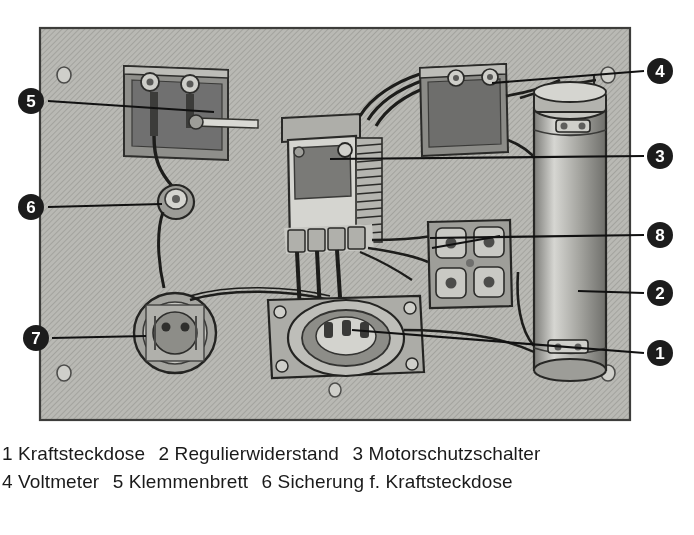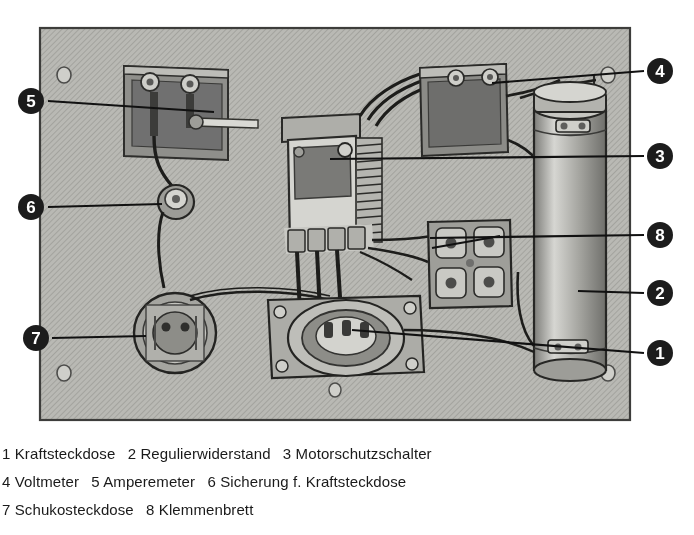--- a/index.html
+++ b/index.html
@@ -37,21 +37,21 @@
   #caption {
     position: absolute;
     left: 0;
     top: 440px;
     width: 694px;
     height: 95px;
     background: #ffffff;
     padding: 0;
   }
   .caption-line {
-    font-size: 15px;
+    font-size: 19px;
     line-height: 28px;
     color: #1a1a1a;
     white-space: nowrap;
     padding-left: 2px;
     letter-spacing: 0.1px;
   }
   .cap-num {
     font-weight: 400;
   }
   .cap-txt {
@@ -337,25 +337,19 @@
       <span class="cap-txt">Kraftsteckdose</span></span>
       <span class="cap-item"><span class="cap-num">2</span>
       <span class="cap-txt">Regulierwiderstand</span></span>
       <span class="cap-item"><span class="cap-num">3</span>
       <span class="cap-txt">Motorschutzschalter</span></span>
     </div>
     <div class="caption-line">
       <span class="cap-item"><span class="cap-num">4</span>
       <span class="cap-txt">Voltmeter</span></span>
       <span class="cap-item"><span class="cap-num">5</span>
-      <span class="cap-txt">Amperemeter</span></span>
+      <span class="cap-txt">Klemmenbrett</span></span>
       <span class="cap-item"><span class="cap-num">6</span>
       <span class="cap-txt">Sicherung f. Kraftsteckdose</span></span>
     </div>
-    <div class="caption-line">
-      <span class="cap-item"><span class="cap-num">7</span>
-      <span class="cap-txt">Schukosteckdose</span></span>
-      <span class="cap-item"><span class="cap-num">8</span>
-      <span class="cap-txt">Klemmenbrett</span></span>
-    </div>
   </div>
 
 </div>
 
 </body></html>

